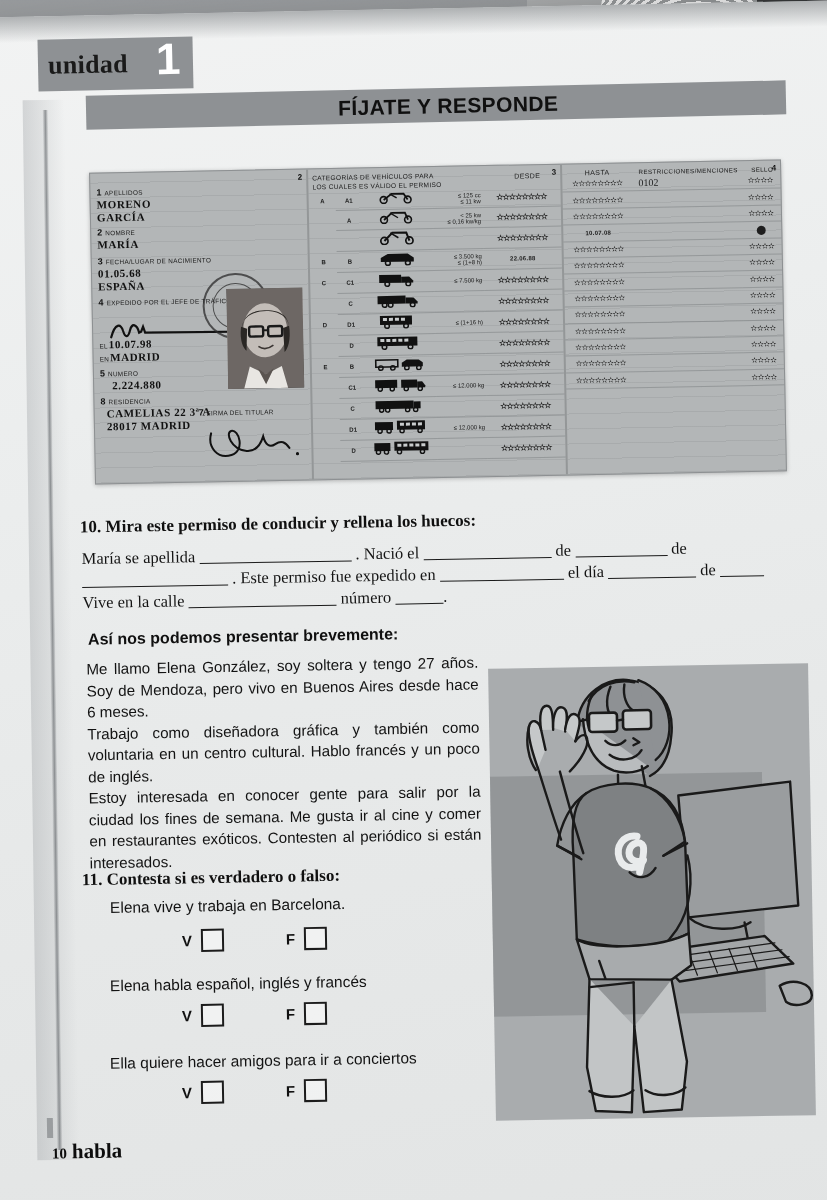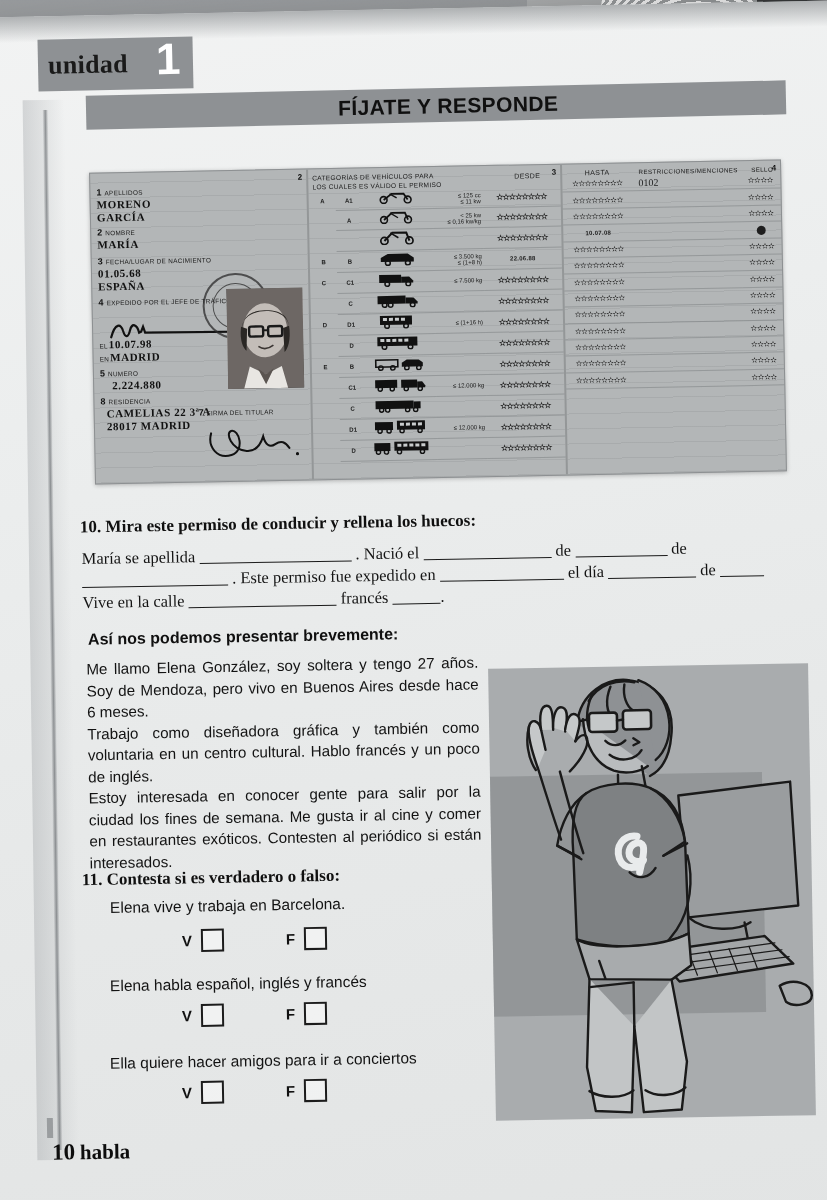--- a/index.html
+++ b/index.html
@@ -131,21 +131,21 @@
   
   .illus{position:absolute;left:492px;top:666px;width:320px;height:452px;
         background:#a9acae;transform:rotate(-1deg);overflow:hidden;}
   .illus-shadow{position:absolute;left:-28px;top:108px;width:300px;height:240px;
         background:rgba(130,133,135,.55);}
   .illus svg{position:absolute;left:0;top:0;}
 
   
   .pagenum{position:absolute;left:52px;top:1139px;transform:rotate(-1deg);
         font-family:"Liberation Serif",serif;color:#0d0d0d;}
-  .pagenum .n{font-size:23px;font-weight:bold;}
+  .pagenum .n{font-size:15px;font-weight:bold;}
   .pagenum .w{font-size:21px;font-weight:bold;margin-left:5px;}
   .pn-tick{position:absolute;left:47px;top:1118px;width:6px;height:20px;
         background:#9a9d9f;transform:rotate(-1deg);}
 </style>
 </head>
 <body>
 
 <div class="page">
 
   <div class="bg-top"></div>
@@ -567,21 +567,21 @@
       <span>de</span><br>
       <span class="blank" style="width:146px;"></span>
       <span>. Este permiso fue expedido en</span>
       <span class="blank" style="width:124px;"></span>
       <span>el día</span>
       <span class="blank" style="width:88px;"></span>
       <span>de</span>
       <span class="blank" style="width:44px;"></span><br>
       <span>Vive en la calle</span>
       <span class="blank" style="width:148px;"></span>
-      <span>francés</span>
+      <span>número</span>
       <span class="blank" style="width:48px;"></span><span>.</span>
     </div>
 
     <div class="sub-title" style="left:88px;top:628px;">Así nos podemos presentar brevemente:</div>
     <div class="para" style="left:88px;top:655px;white-space:pre-line;">Me llamo Elena González, soy soltera y tengo 27 años. Soy de Mendoza, pero vivo en Buenos Aires desde hace 6 meses.
 Trabajo como diseñadora gráfica y también como voluntaria en un centro cultural. Hablo francés y un poco de inglés.
 Estoy interesada en conocer gente para salir por la ciudad los fines de semana. Me gusta ir al cine y comer en restaurantes exóticos. Contesten al periódico si están interesados.</div>
 
     <div class="ex-title" style="left:82px;top:868px;">11. Contesta si es verdadero o falso:</div>
 

